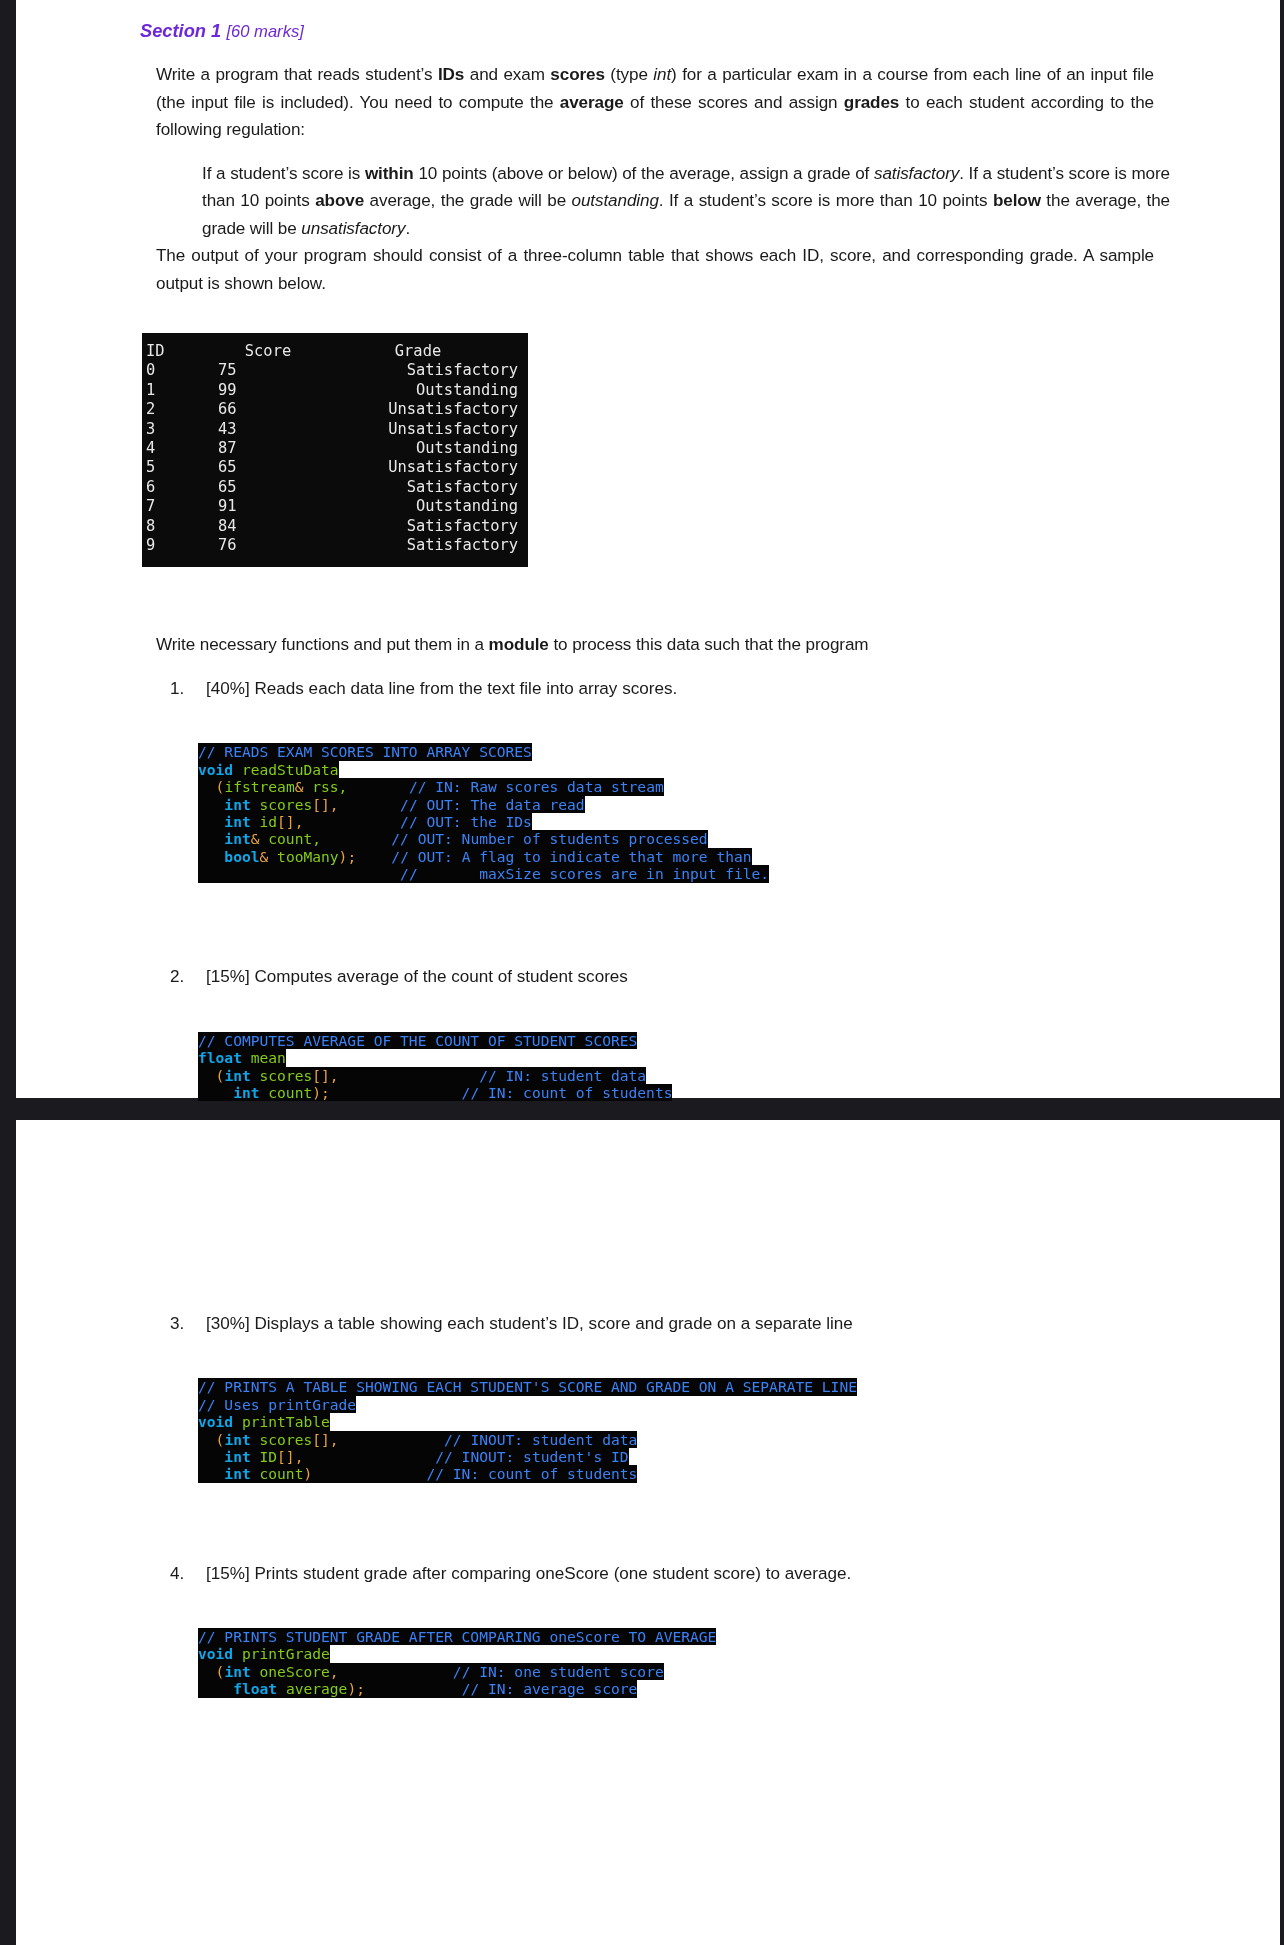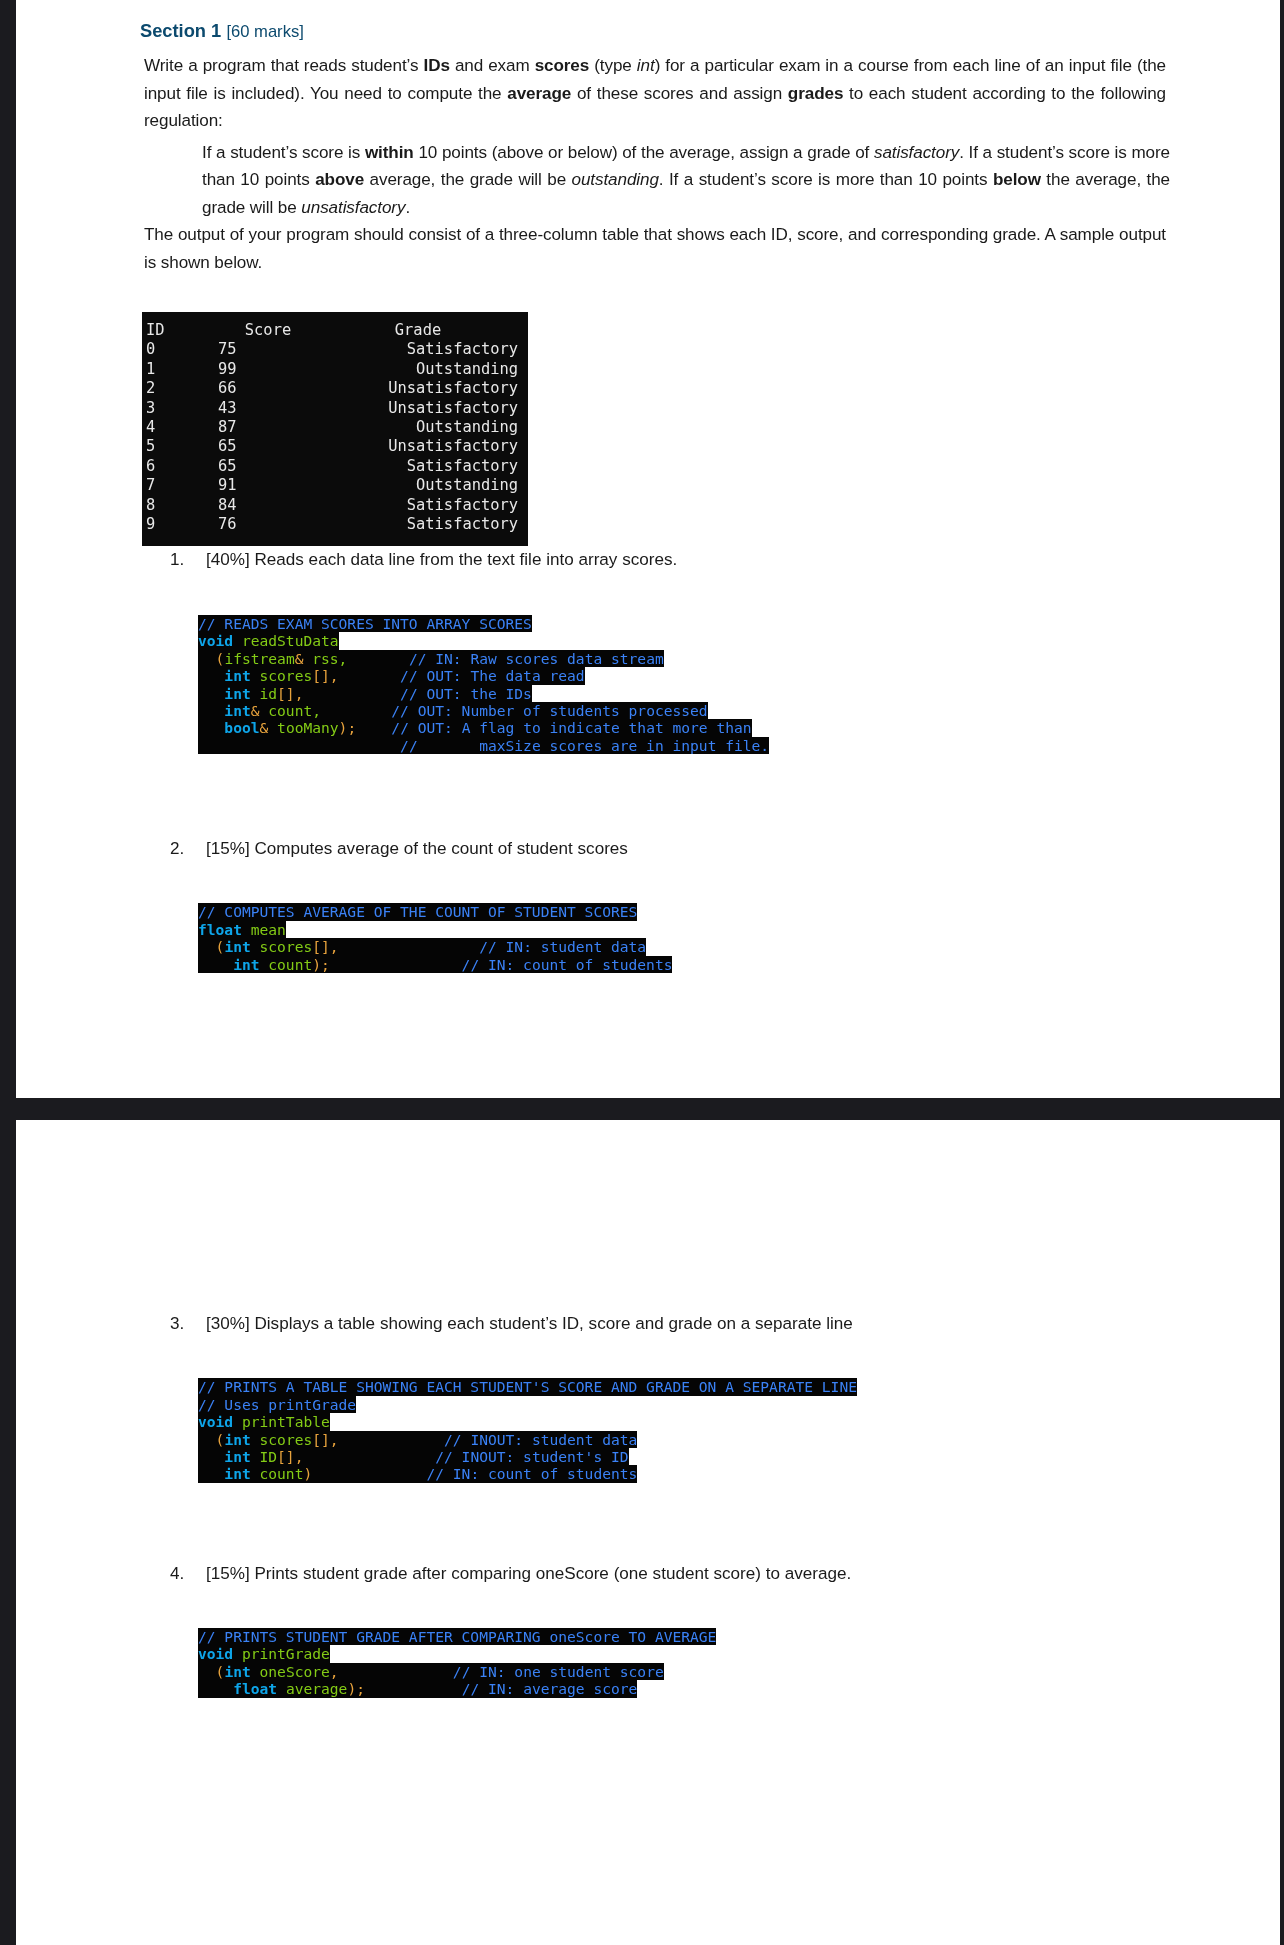--- a/index.html
+++ b/index.html
@@ -43,29 +43,30 @@
     height: 100%;
     background: #1b1b1f;
   }
 
   
   .body-text {
     font-size: 17.1px;
     line-height: 27.5px;
     color: #1a1a1a;
     text-align: justify;
-    margin: 4px;
+    margin: 16px;
     letter-spacing: -0.1px;
   }
   h1.section-title {
     font-size: 18.3px;
     font-weight: bold;
-    color: #0c4a6e;
+    color: #6d28d9;
     margin: 0 0 7px 0;
     line-height: 26px;
+    font-style: italic;
   }
   h1.section-title .marks {
     font-weight: normal;
     font-size: 16.6px;
   }
   .p-spaced { margin-top: 0px; }
   .indent-block {
     margin: 4px 0 0 62px;
     text-align: justify;
   }
@@ -154,20 +155,21 @@
       <div class="console-line"><span class="c-id">2</span><span class="c-score">66</span><span class="c-grade">Unsatisfactory</span></div>
       <div class="console-line"><span class="c-id">3</span><span class="c-score">43</span><span class="c-grade">Unsatisfactory</span></div>
       <div class="console-line"><span class="c-id">4</span><span class="c-score">87</span><span class="c-grade">Outstanding</span></div>
       <div class="console-line"><span class="c-id">5</span><span class="c-score">65</span><span class="c-grade">Unsatisfactory</span></div>
       <div class="console-line"><span class="c-id">6</span><span class="c-score">65</span><span class="c-grade">Satisfactory</span></div>
       <div class="console-line"><span class="c-id">7</span><span class="c-score">91</span><span class="c-grade">Outstanding</span></div>
       <div class="console-line"><span class="c-id">8</span><span class="c-score">84</span><span class="c-grade">Satisfactory</span></div>
       <div class="console-line"><span class="c-id">9</span><span class="c-score">76</span><span class="c-grade">Satisfactory</span></div>
     </div>
 
+    <p class="body-text" style="margin-top:64px"><span>Write necessary functions and put them in a </span><b>module</b><span> to process this data such that the program</span></p>
 
     <ol class="tasks">
       <li class="task-item">
         <span class="task-num">1.</span>
         <span class="task-text">[40%] Reads each data line from the text file into array scores.</span>
       </li>
     </ol>
 
     <div class="codeblock">
 <span class="code-line"><span class="cmt">// READS EXAM SCORES INTO ARRAY SCORES</span></span><span class="code-line"><span class="kw">void</span><span class="pl"> readStuData</span></span><span class="code-line">  <span class="pun">(</span><span class="pl">ifstream</span><span class="pun">&amp;</span><span class="pl"> rss,</span>       <span class="cmt">// IN: Raw scores data stream</span></span><span class="code-line">   <span class="kw">int</span><span class="pl"> scores</span><span class="pun">[],</span>       <span class="cmt">// OUT: The data read</span></span><span class="code-line">   <span class="kw">int</span><span class="pl"> id</span><span class="pun">[],</span>           <span class="cmt">// OUT: the IDs</span></span><span class="code-line">   <span class="kw">int</span><span class="pun">&amp;</span><span class="pl"> count,</span>        <span class="cmt">// OUT: Number of students processed</span></span><span class="code-line">   <span class="kw">bool</span><span class="pun">&amp;</span><span class="pl"> tooMany</span><span class="pun">);</span>    <span class="cmt">// OUT: A flag to indicate that more than</span></span><span class="code-line">                       <span class="cmt">//</span>       <span class="cmt">maxSize scores are in input file.</span></span>

